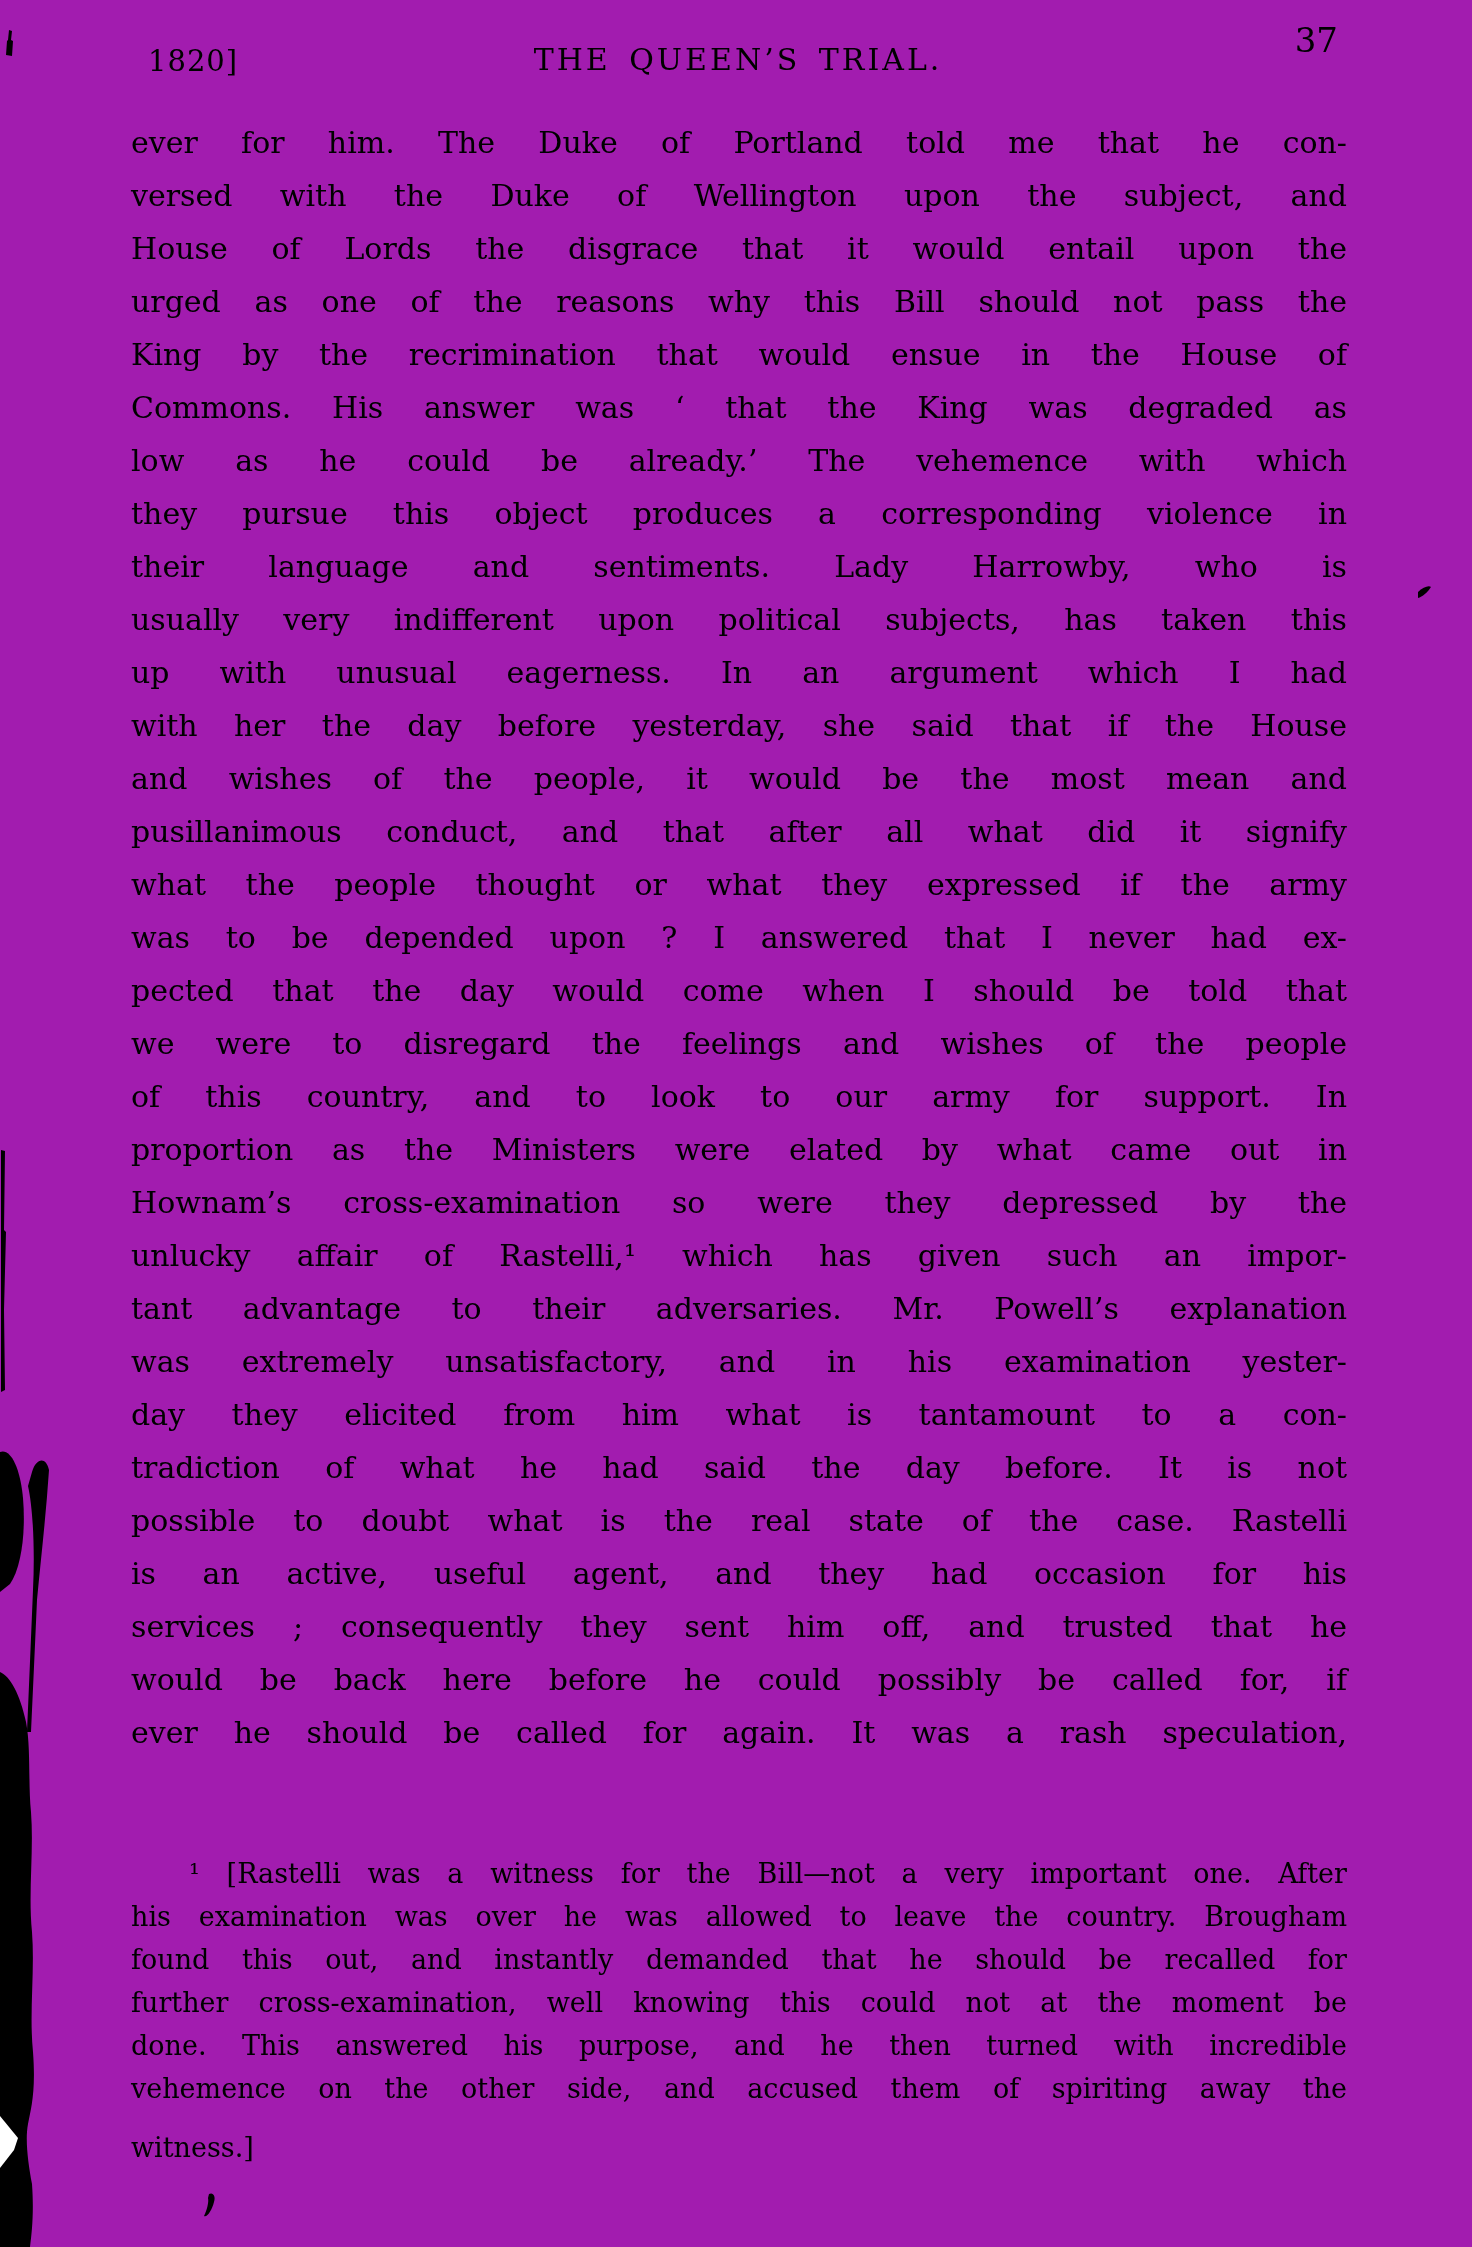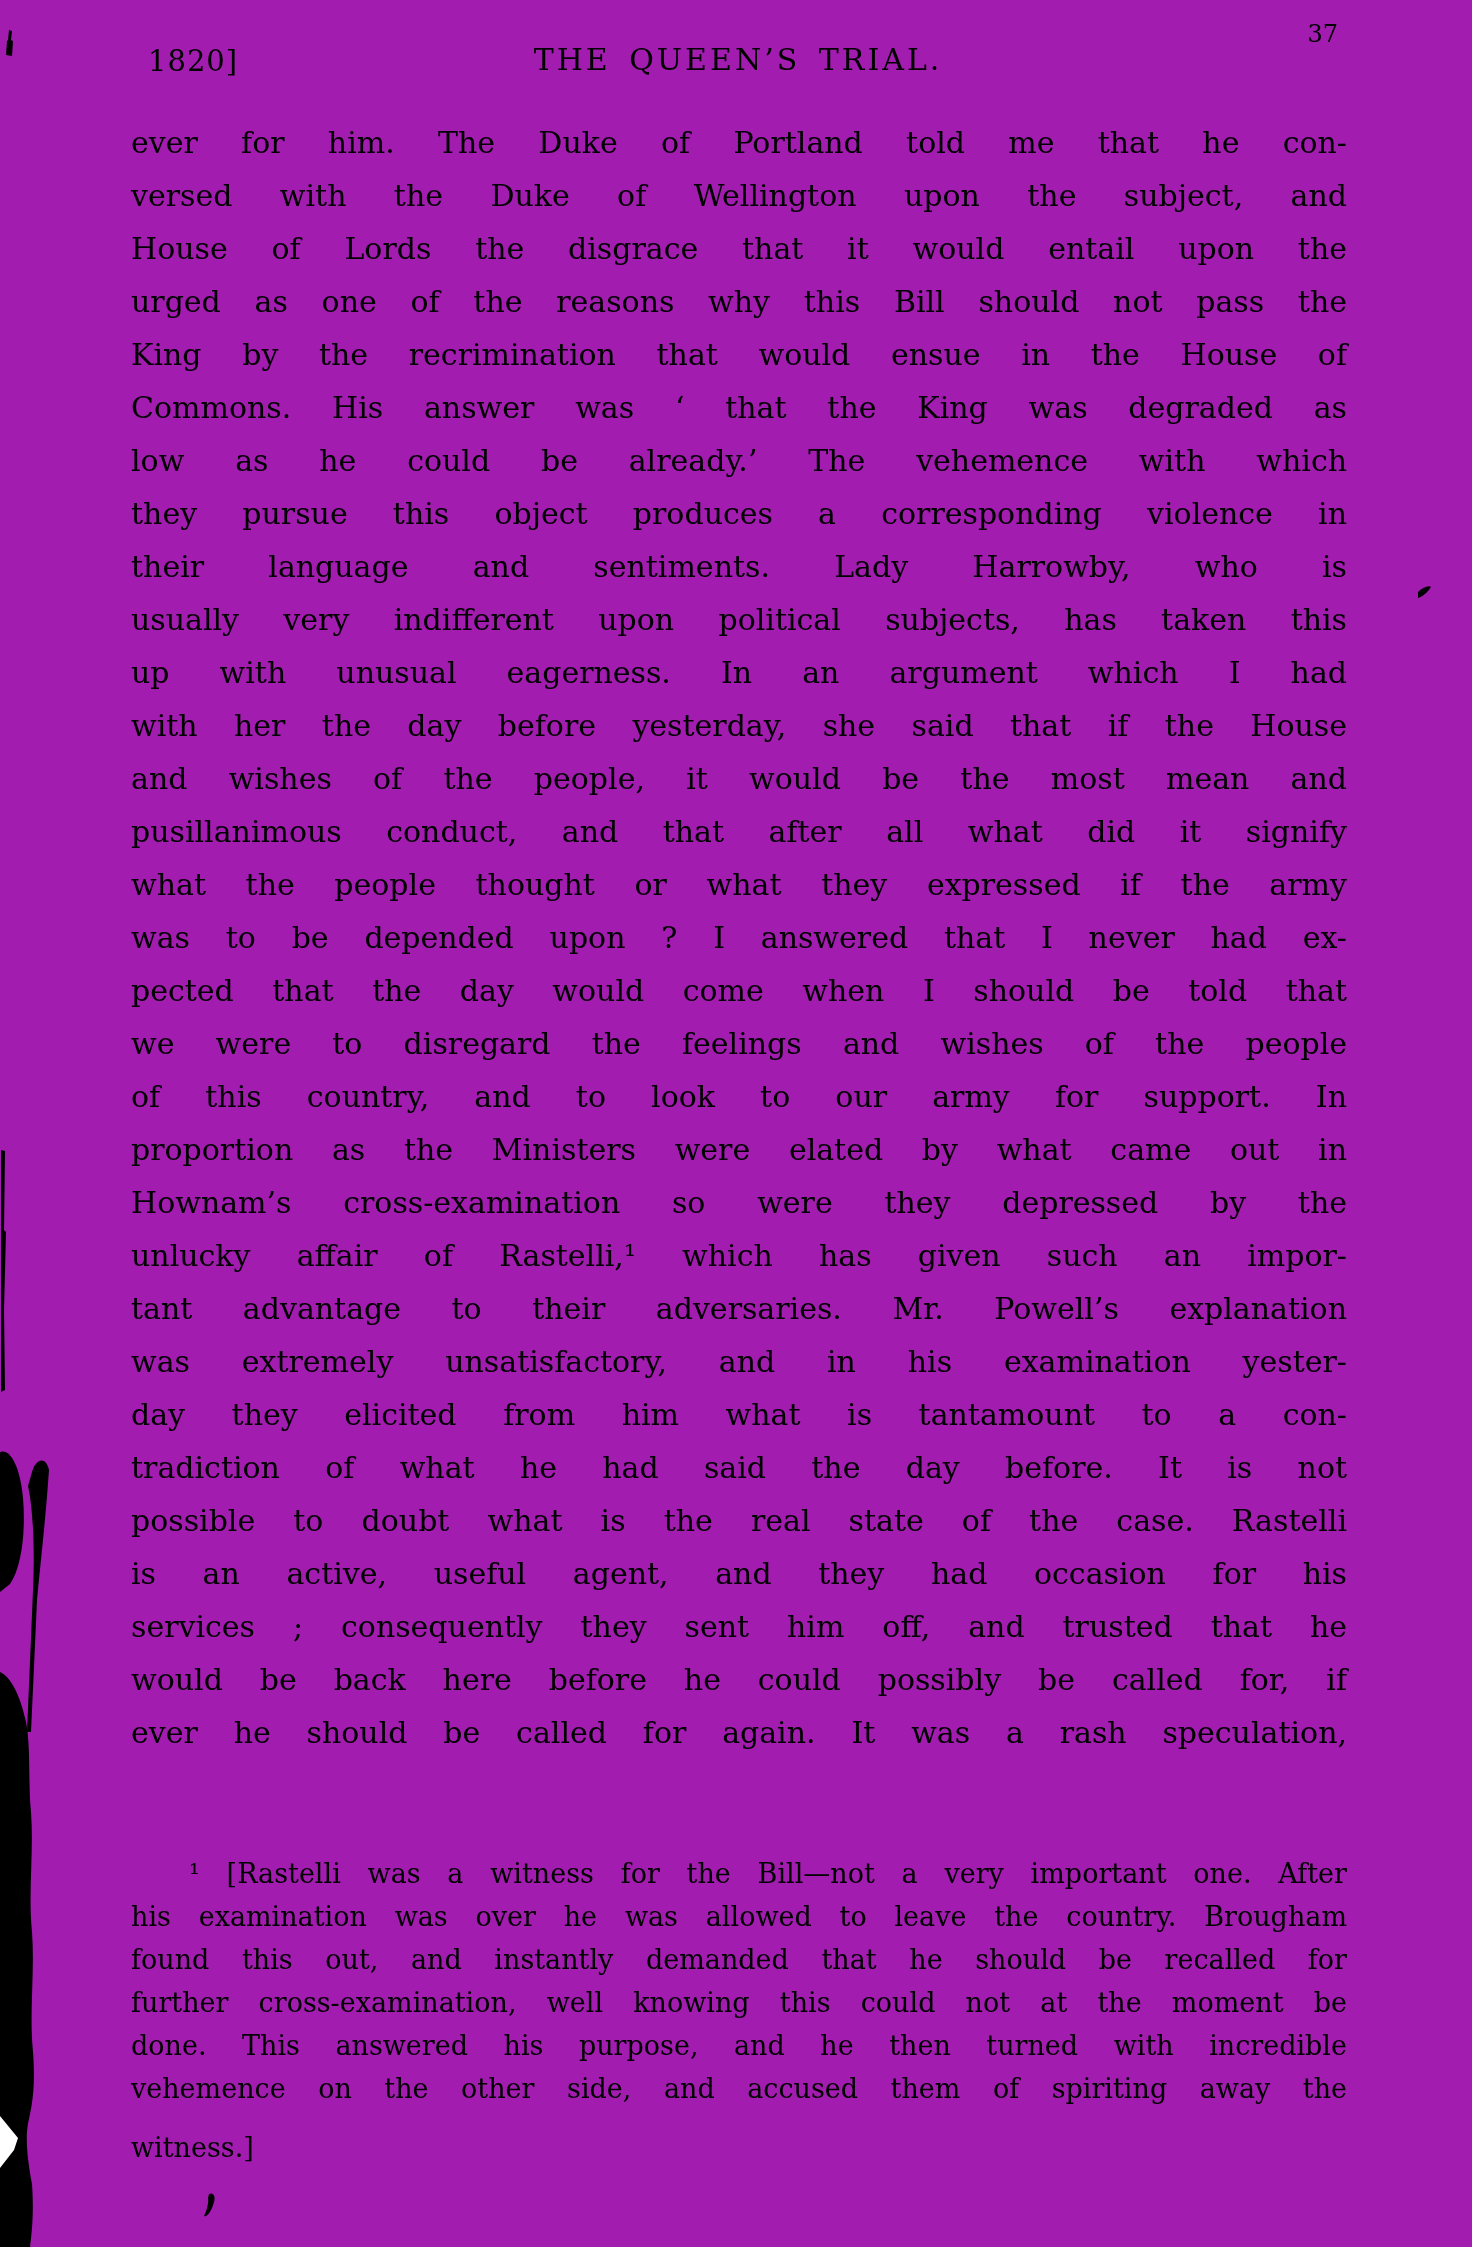--- a/index.html
+++ b/index.html
@@ -20,21 +20,21 @@
     font-size: 29px; letter-spacing: 1px;
   }
   .running-title {
     position: absolute; left: 0; right: 0; top: 4px;
     text-align: center;
     font-size: 30px; letter-spacing: 3px;
     word-spacing: 6px;
   }
   .page-number {
     position: absolute; right: 8px; top: -18px;
-    font-size: 24px;
+    font-size: 34px;
   }
   
   .body-text {
     position: absolute; left: 131px; top: 116px; width: 1216px;
     font-size: 30px; line-height: 53px;
   }
   .body-text .line {
     text-align: justify;
     text-align-last: justify;
     white-space: normal;

